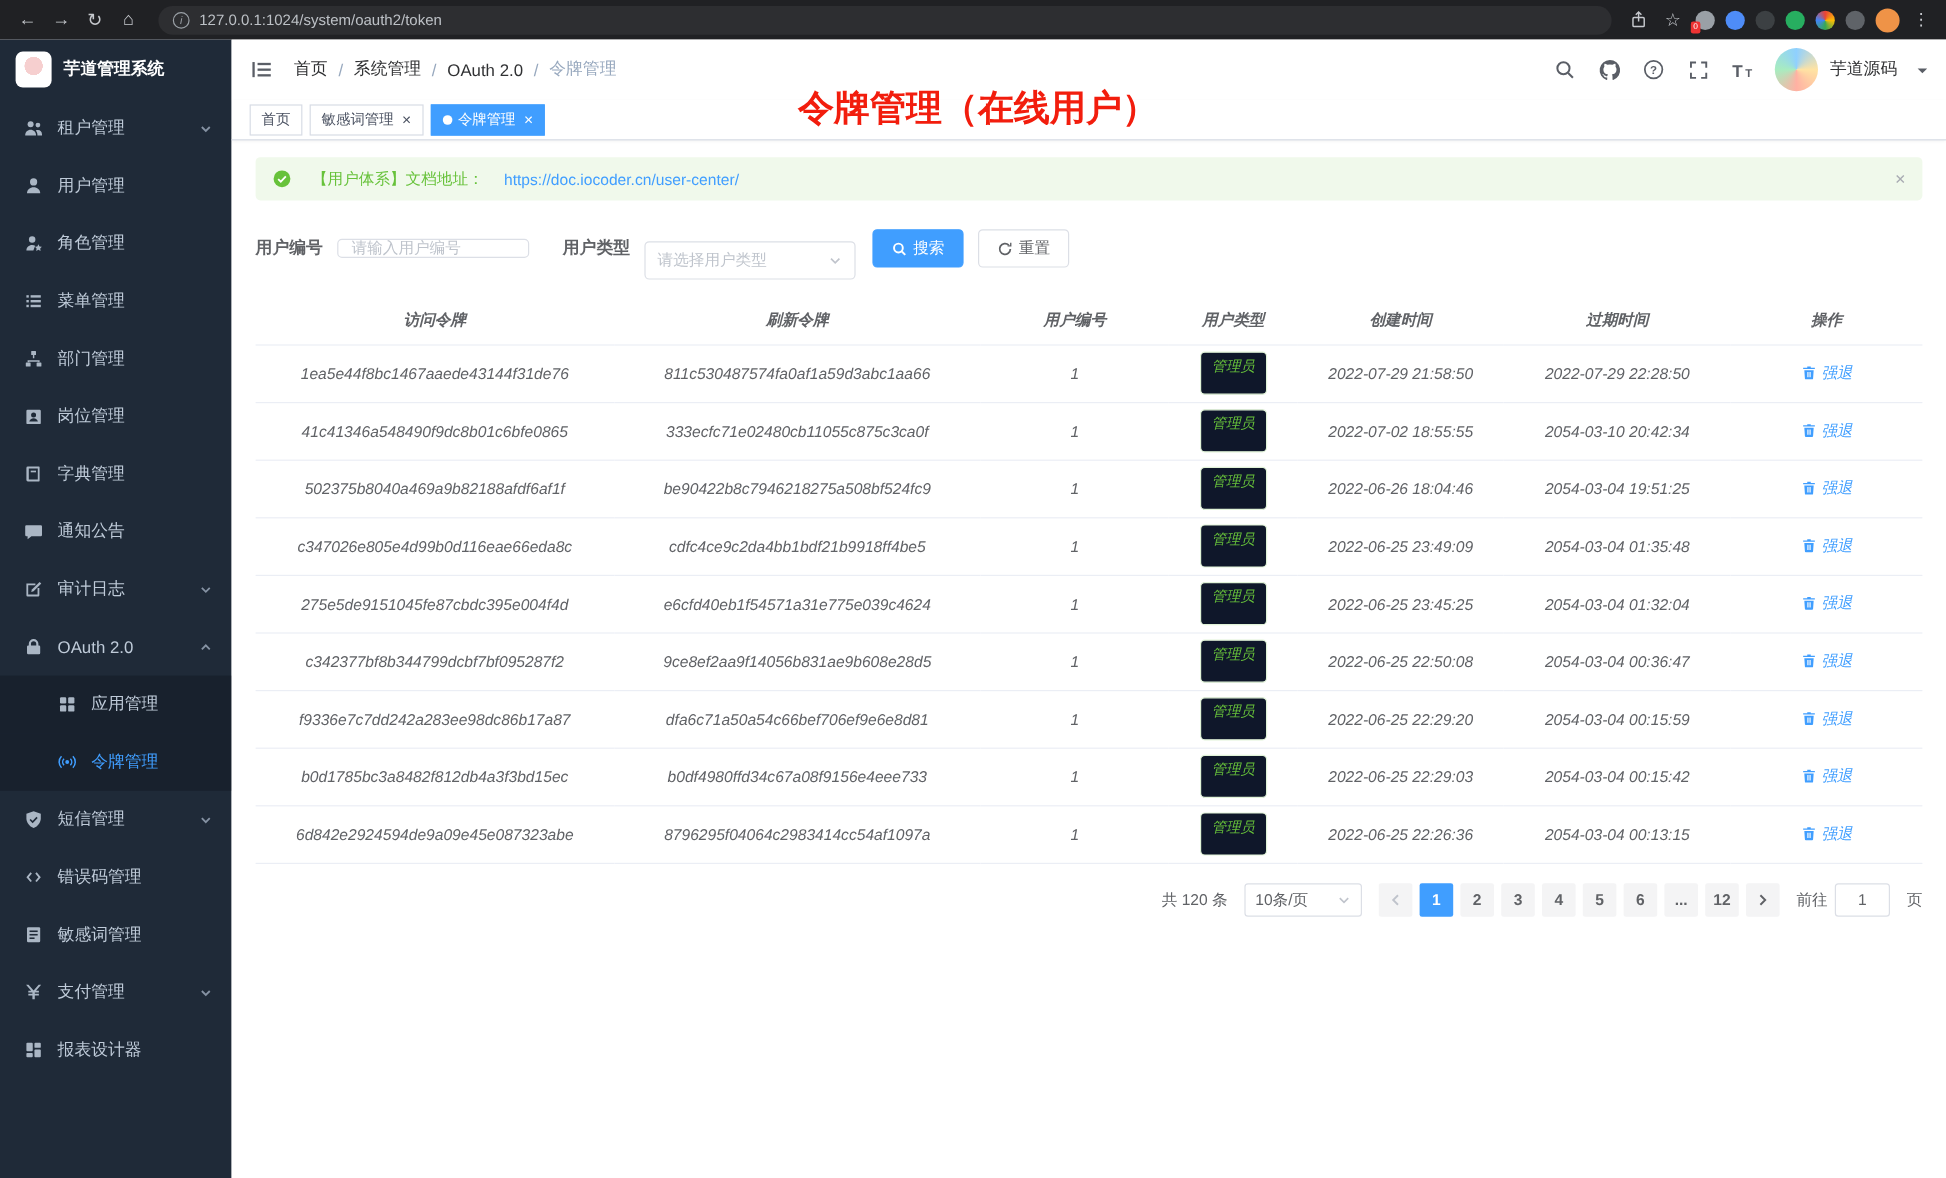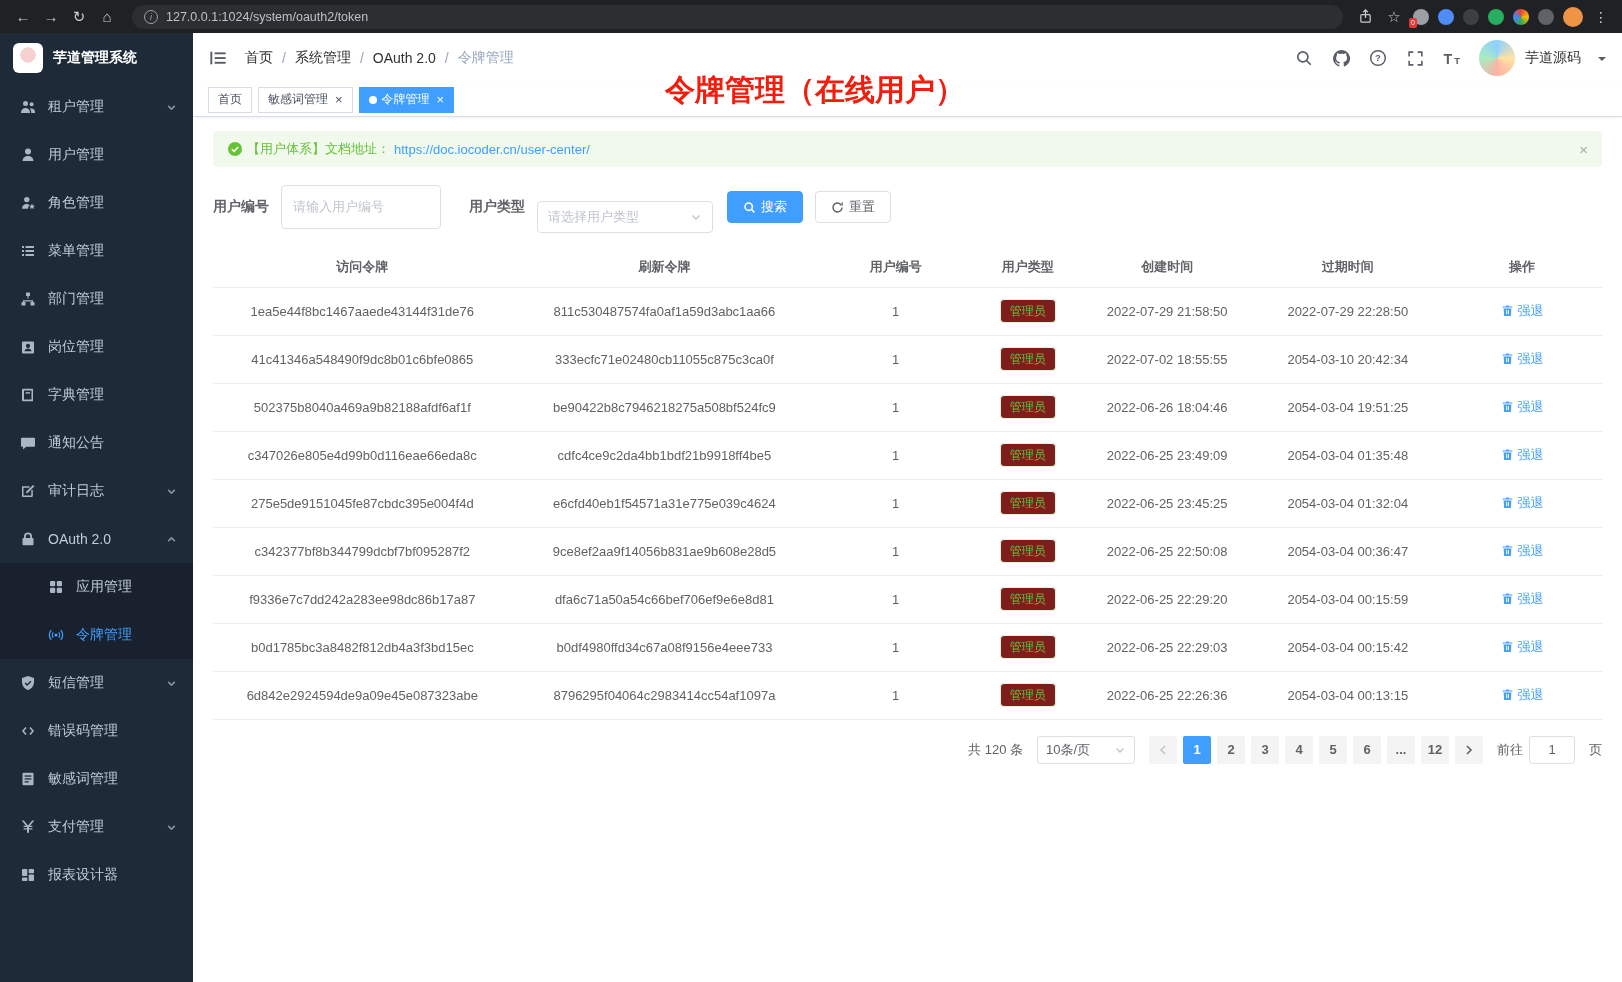--- a/index.html
+++ b/index.html
@@ -54,38 +54,38 @@
 
   
   .tags-bar { height:34px; display:flex; align-items:center; padding:0 15px; gap:6px; border-bottom:1px solid #d8dce5; box-shadow:0 1px 3px rgba(0,0,0,.06); flex-shrink:0; }
   .tag { height:26px; display:flex; align-items:center; gap:5px; padding:0 9px; border:1px solid #d8dce5; background:#fff; color:#495060; font-size:12px; cursor:pointer; }
   .tag.active { background:#409eff; border-color:#409eff; color:#fff; }
   .tag-dot { width:8px; height:8px; border-radius:50%; background:#fff; }
   .tag-close { font-size:13px; line-height:1; margin-left:2px; cursor:pointer; }
 
   
   .content { flex:1; padding:14px 20px; overflow:hidden; }
-  .alert { height:36px; background:#f0f9eb; border-radius:4px; display:flex; align-items:center; padding:0 14px; gap:4px; font-size:13px; color:#67c23a; margin-bottom:14px; }
+  .alert { height:36px; background:#f0f9eb; border-radius:4px; display:flex; align-items:center; padding:0 14px; gap:17px; font-size:13px; color:#67c23a; margin-bottom:14px; }
   .alert-check { display:flex; flex-shrink:0; }
   .alert-link { color:#409eff; text-decoration:none; cursor:pointer; }
   .alert-close { margin-left:auto; color:#a8abb2; font-size:15px; cursor:pointer; }
 
   .filter-row { display:flex; align-items:center; margin-bottom:14px; }
   .f-label { font-size:14px; font-weight:bold; color:#606266; margin-right:12px; white-space:nowrap; }
-  .text-input { width:160px; height:44px; border:1px solid #dcdfe6; border-radius:4px; padding:0 11px; font-size:13px; color:#606266; outline:none; margin-right:28px; font-family:Liberation Serif, serif; }
+  .text-input { width:160px; height:16px; border:1px solid #dcdfe6; border-radius:4px; padding:0 11px; font-size:13px; color:#606266; outline:none; margin-right:28px; font-family:Liberation Serif, serif; }
   .text-input::placeholder { color:#bfc4cc; }
   .select-box { width:176px; height:32px; border:1px solid #dcdfe6; border-radius:4px; padding:0 10px; display:flex; align-items:center; justify-content:space-between; font-size:13px; color:#bfc4cc; background:#fff; cursor:pointer; margin-right:14px;margin-top:20px; }
   .sel-caret { color:#c0c4cc; display:flex; }
   .btn { height:32px; display:inline-flex; align-items:center; gap:5px; padding:0 15px; border-radius:4px; border:1px solid #dcdfe6; background:#fff; color:#606266; font-size:13px; cursor:pointer; font-family:inherit; }
   .btn.primary { background:#409eff; border-color:#409eff; color:#fff; margin-right:12px; }
 
-  .data-table { width:100%; border-collapse:collapse; table-layout:fixed; }
+  .data-table { width:100%; border-collapse:collapse; table-layout:fixed;font-style:italic; }
   .data-table th { height:40px; font-size:13px; font-weight:bold; color:#606266; border-bottom:1px solid #ebeef5; text-align:center; padding:0 4px; }
   .data-table td { height:48px; font-size:13px; color:#606266; border-bottom:1px solid #ebeef5; text-align:center; padding:0 4px; white-space:nowrap; overflow:hidden; }
-  .el-tag { display:inline-block; padding:0 9px; height:24px; line-height:22px; background:#7f1d1d; border:1px solid #e1f3d8; color:#67c23a; border-radius:4px; font-size:12px; }
+  .el-tag { display:inline-block; padding:0 9px; height:36px; line-height:22px; background:#0f172a; border:1px solid #e1f3d8; color:#67c23a; border-radius:4px; font-size:12px; }
   .link-danger { color:#409eff; display:inline-flex; align-items:center; gap:4px; font-size:13px; cursor:pointer; }
 
   .pagination { display:flex; align-items:center; justify-content:flex-end; gap:6px; margin-top:16px; font-size:13px; color:#606266; }
   .pg-total { margin-right:8px; }
   .pg-select { width:98px; height:28px; border:1px solid #dcdfe6; border-radius:3px; display:flex; align-items:center; justify-content:space-between; padding:0 8px; cursor:pointer; background:#fff; margin-right:8px; }
   .pg-btn { min-width:28px; height:28px; border:none; border-radius:2px; background:#f4f4f5; color:#606266; font-size:13px; font-weight:bold; display:flex; align-items:center; justify-content:center; cursor:pointer; font-family:inherit; padding:0 4px; }
   .pg-btn.active { background:#409eff; color:#fff; }
   .pg-btn.prev { color:#c0c4cc; }
   .pg-goto-label { margin-left:8px; white-space:nowrap; }
   .pg-input { width:46px; height:28px; border:1px solid #dcdfe6; border-radius:3px; text-align:center; font-size:13px; color:#606266; outline:none; font-family:inherit; }

